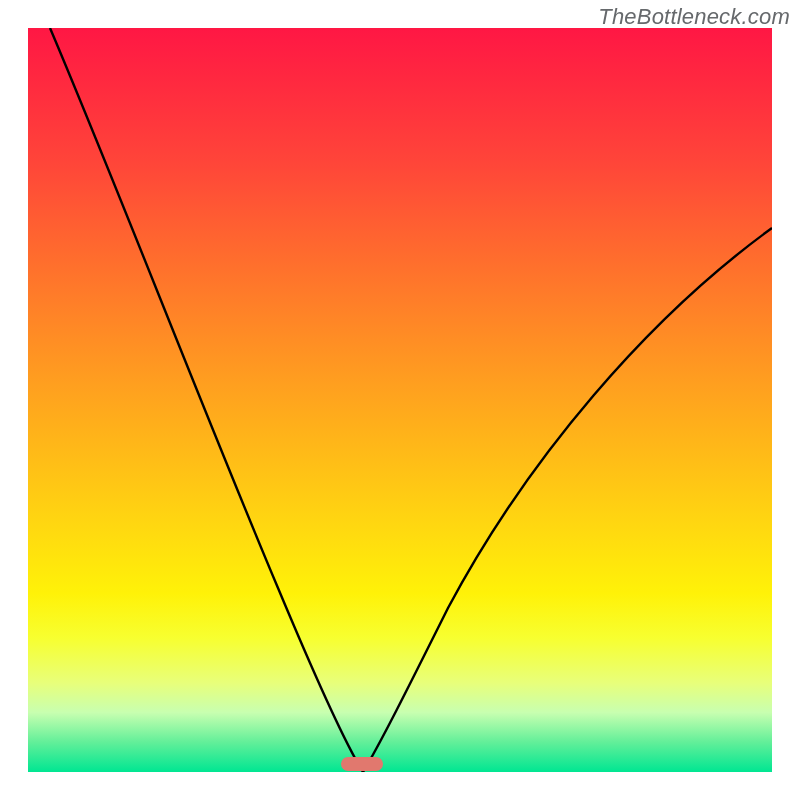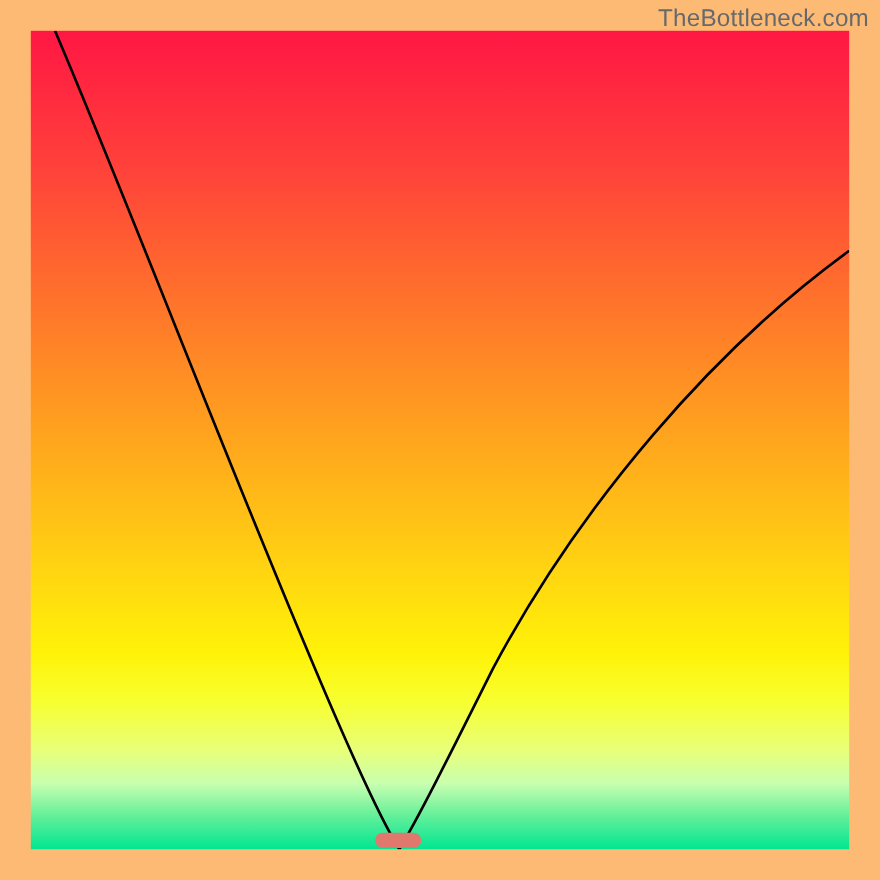--- a/index.html
+++ b/index.html
@@ -7,21 +7,22 @@
     padding: 0;
     width: 800px;
     height: 800px;
     background: #000;
     overflow: hidden;
     font-family: Arial, Helvetica, sans-serif;
   }
   .frame {
     position: absolute;
     inset: 0;
-    background: #fdba74;
+    background: #ffffff;
+    font-style: italic;
   }
   .plot {
     position: absolute;
     left: 28px;
     top: 28px;
     width: 744px;
     height: 744px;
     
     background: linear-gradient(
       to bottom,

